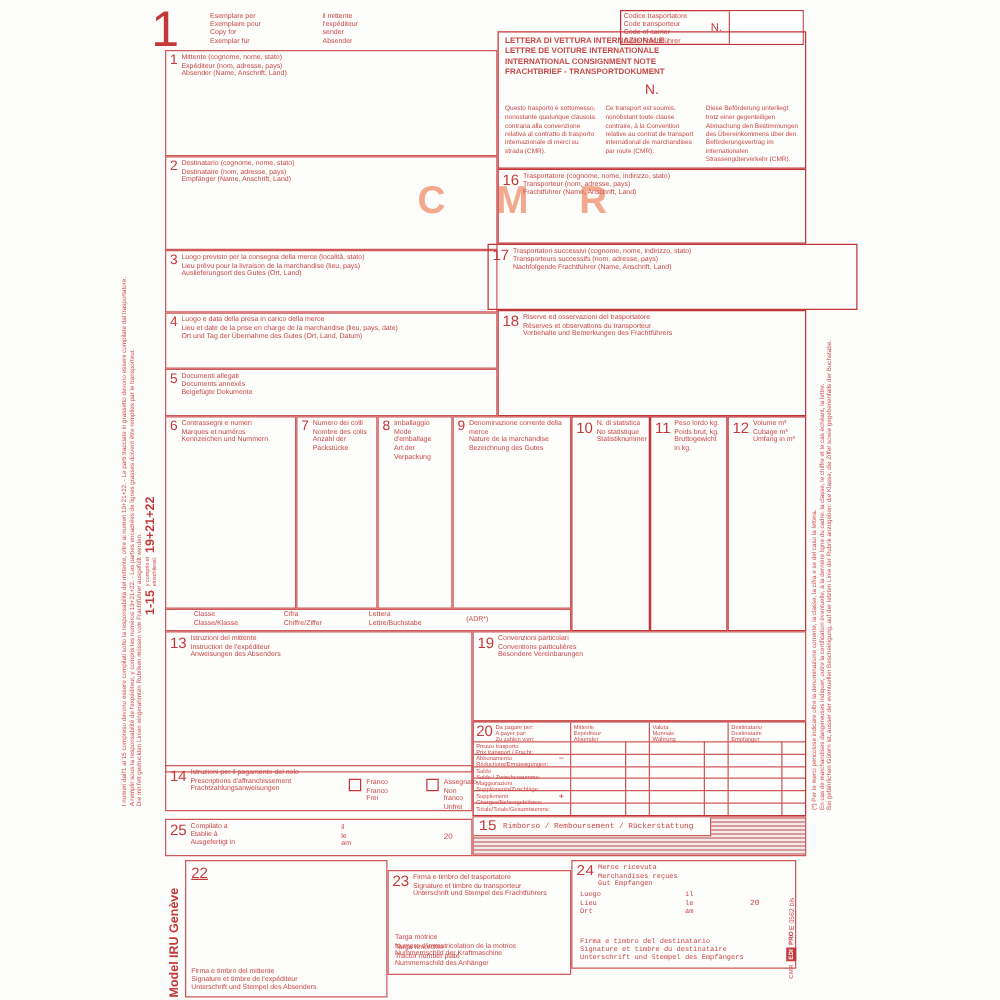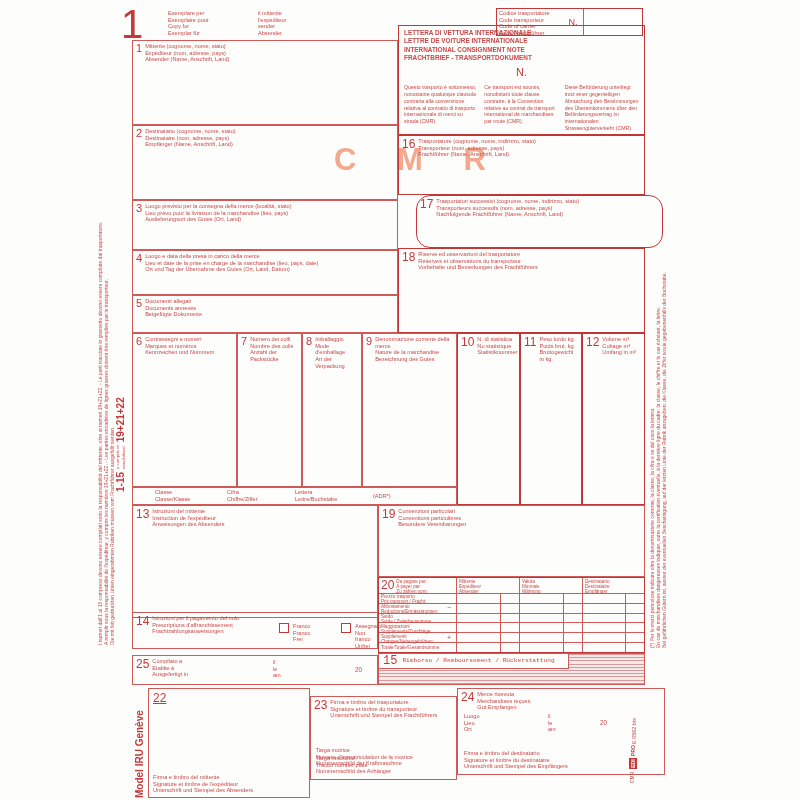--- a/index.html
+++ b/index.html
@@ -104,21 +104,21 @@
   </div>
 
   <div class="box boldb" style="left:398px;top:135px;width:247px;height:60px;">
     <div class="bh">
         <span class="num bignum">16</span>
       <span class="lbl">Trasportatore (cognome, nome, indirizzo, stato)
 Transporteur (nom, adresse, pays)
 Frachtführer (Name, Anschrift, Land)</span>
       </div>
   </div>
-  <div class="box boldb" style="left:416px;top:195px;width:247px;height:53px;border-radius:14px;">
+  <div class="box boldb" style="left:390px;top:195px;width:296px;height:53px;">
     <div class="bh">
         <span class="num bignum">17</span>
       <span class="lbl">Trasportatori successivi (cognome, nome, indirizzo, stato)
 Transporteurs successifs (nom, adresse, pays)
 Nachfolgende Frachtführer (Name, Anschrift, Land)</span>
       </div>
   </div>
   <div class="box boldb" style="left:398px;top:248px;width:247px;height:85px;">
     <div class="bh">
         <span class="num bignum">18</span>
@@ -319,21 +319,21 @@
 Unterschrift und Stempel des Frachtführers</span>
       </div>
     <div class="abs lbl" style="left:5px;top:50px;">Targa motrice
 Numero d'immatricolation de la motrice
 Nummernschild der Kraftmaschine</div>
     <div class="abs lbl" style="left:5px;bottom:4px;">Targa rimorchio
 Tractor number plate
 Nummernschild des Anhänger</div>
   </div>
 
-  <div class="box" style="left:457px;top:688px;width:208px;height:87px;">
+  <div class="box" style="left:457px;top:688px;width:180px;height:87px;font-family:Liberation Mono, monospace;">
     <div class="bh">
         <span class="num bignum">24</span>
       <span class="lbl">Merce ricevuta
 Merchandises reçues
 Gut Empfangen</span>
       </div>
     <div class="abs lbl" style="left:6px;top:24px;">Luogo
 Lieu
 Ort</div>
     <div class="abs lbl" style="left:90px;top:24px;">il

